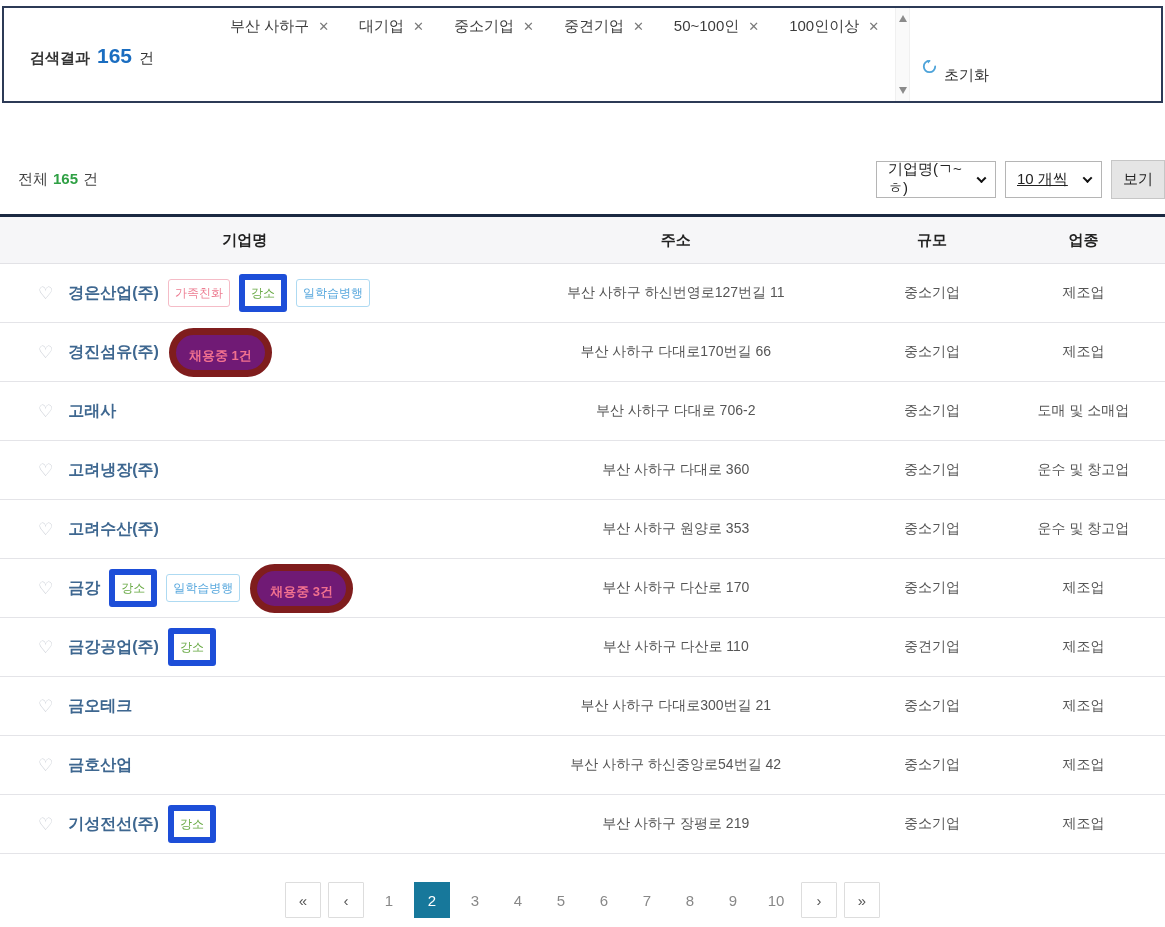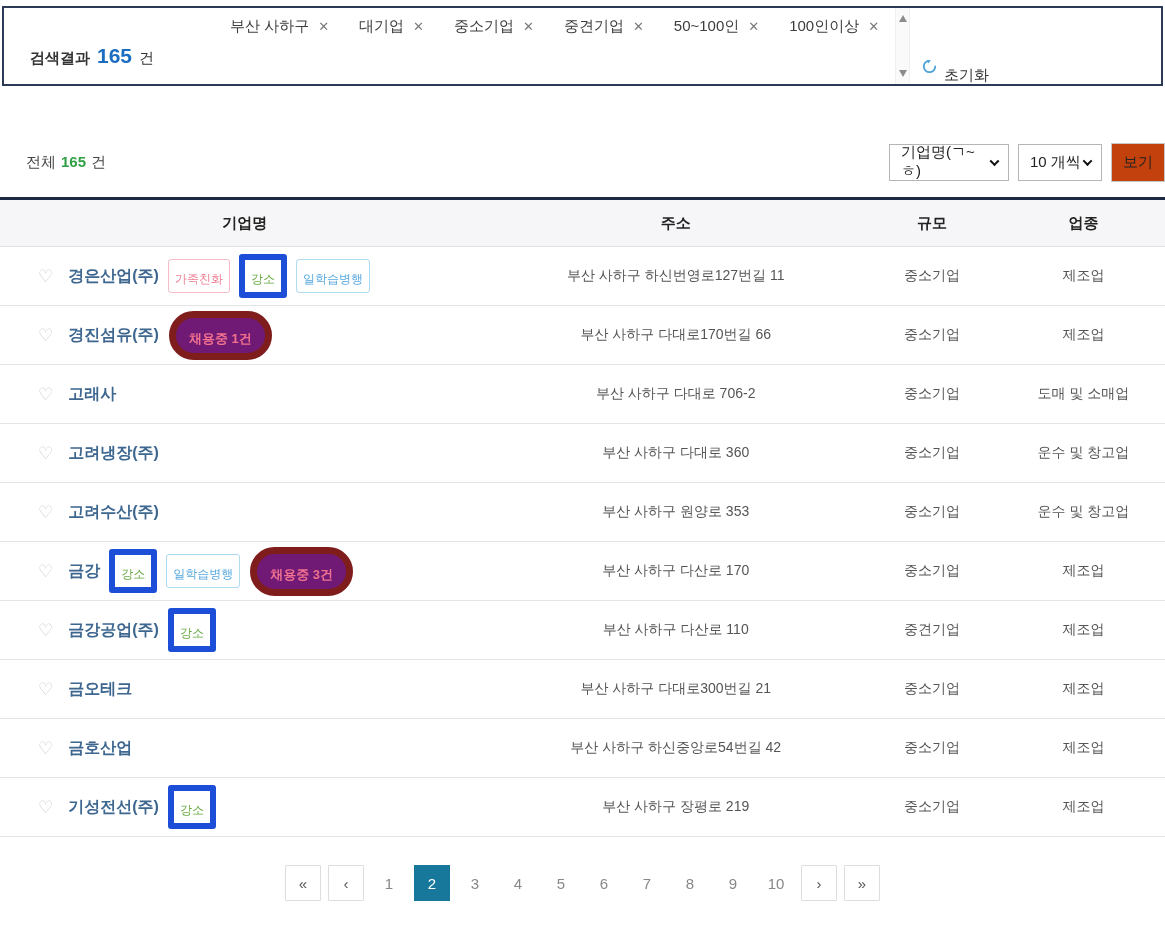--- a/index.html
+++ b/index.html
@@ -1,60 +1,60 @@
 <!DOCTYPE html>
 <html><head>
 <meta charset="utf-8">
 <style>
   * { margin:0; padding:0; box-sizing:border-box; }
   html,body { width:1165px; height:927px; background:#fff; font-family:"Liberation Sans","DejaVu Sans",sans-serif; color:#333; overflow:hidden; }
 
   
-  .search-panel { position:relative; margin:6px 2px 0; height:80px; border:2px solid #2c3a56; background:#fff; }
+  .search-panel { position:relative; margin:6px 2px 0; height:97px; border:2px solid #2c3a56; background:#fff; }
   .filter-tags { position:absolute; left:226px; top:9px; display:flex; align-items:center; gap:30px; white-space:nowrap; }
   .filter-tag { display:flex; align-items:center; gap:9px; font-size:15px; color:#3c3c3c; }
   .tag-close { font-size:13px; color:#7a7a7a; cursor:pointer; line-height:1; }
   .result-line { position:absolute; left:26px; top:36px; display:flex; align-items:baseline; gap:7px; }
   .result-label { font-size:15px; font-weight:bold; color:#333; }
   .result-count { font-size:21px; font-weight:bold; color:#1a6dc0; }
   .result-unit { font-size:15px; color:#333; }
   .panel-scrollbar { position:absolute; left:891px; top:0; width:15px; height:100%; background:#fafafa; border-left:1px solid #f0f0f0; border-right:1px solid #f0f0f0; }
   .sb-arrow-up, .sb-arrow-down { position:absolute; left:3px; width:0; height:0; border-left:4.5px solid transparent; border-right:4.5px solid transparent; }
   .sb-arrow-up { top:7px; border-bottom:7px solid #8b8b8b; }
   .sb-arrow-down { bottom:7px; border-top:7px solid #8b8b8b; }
   .reset-group { position:absolute; right:172px; top:44px; display:flex; align-items:center; gap:6px; cursor:pointer; }
   .reset-label { font-size:15px; color:#333;margin-top:14px; }
   .search-button { position:absolute; right:6px; top:20px; width:106px; height:62px; background:#3e4d6b; color:#fff; font-size:20px; font-weight:bold; border:none; border-radius:5px; cursor:pointer; font-family:inherit; }
 
   
-  .list-controls { margin:57px 0 0; height:38px; display:flex; align-items:center; padding-left:26px; }
+  .list-controls { margin:57px 0 0; height:38px; display:flex; align-items:center; padding-left:18px; }
   .total-line { display:flex; align-items:baseline; gap:5px; }
   .total-label { font-size:15px; color:#444; }
   .total-count { font-size:15px; font-weight:bold; color:#2fa044; }
   .total-unit { font-size:15px; color:#444; }
   .controls-right { margin-left:auto; display:flex; align-items:center; gap:9px; }
   .select-box { height:37px; border:1px solid #b5b5b5; background:#fff; display:flex; align-items:center; justify-content:space-between; padding:0 10px 0 11px; font-size:15px; color:#222; cursor:pointer; }
   .select-sort { width:120px; }
-  .select-size { width:84px; }
+  .select-size { width:97px;text-decoration:underline; }
   .chevron-down { width:7px; height:7px; border-right:2px solid #111; border-bottom:2px solid #111; transform:rotate(45deg) translate(-1px,-1px); }
-  .view-button { width:54px; height:39px; border:1px solid #c6c6c6; background:#c2410c; font-size:15px; color:#222; cursor:pointer; font-family:inherit; }
+  .view-button { width:54px; height:39px; border:1px solid #c6c6c6; background:#e5e5e5; font-size:15px; color:#222; cursor:pointer; font-family:inherit; }
 
   
   table.company-table { width:100%; border-collapse:collapse; margin-top:16px; border-top:3px solid #1b2942; }
   .company-table thead th { height:48px; background:#f6f6f8; font-size:15px; font-weight:bold; color:#222; border-bottom:1px solid #e2e2e6; text-align:center; }
   th.col-name { width:42%; }
   th.col-addr { width:32%; }
   th.col-size { width:12%; }
   th.col-industry { width:14%; }
   .company-table tbody td { height:59px; border-bottom:1px solid #e4e4e8; font-size:14px; color:#555; text-align:center; vertical-align:middle; }
   td.cell-name { text-align:left; padding-left:38px; }
   .name-wrap { display:flex; align-items:center; }
   .heart-icon { font-size:17px; color:#c9cdd5; cursor:pointer; line-height:1; }
   .company-name { margin-left:15px; font-size:16px; font-weight:bold; color:#3e6790; cursor:pointer; white-space:nowrap; }
-  .badge { margin-left:9px; font-size:12px; padding:11px 6px 4px; border-radius:3px; background:#fff; white-space:nowrap; }
+  .badge { margin-left:9px; font-size:12px; padding:5px 6px 4px; border-radius:3px; background:#fff; white-space:nowrap; }
   .badge.pink  { color:#ed7d92; border:1px solid #f5bcc7; }
   .badge.green { color:#6aaa46; border:6px solid #1d4ed8; }
   .badge.blue  { color:#56a7dd; border:1px solid #aedaf2; }
   .recruit-badge { margin-left:10px; font-size:13px; font-weight:bold; color:#f1718f; border:7px solid #7f1d1d; border-radius:999px; padding:12px 13px 5px; background:#701a75; white-space:nowrap; cursor:pointer; }
 
   
   .pagination { margin-top:28px; display:flex; align-items:center; justify-content:center; gap:7px; }
   .page-btn { width:36px; height:36px; border:1px solid #ddd; background:#fff; color:#555; font-size:15px; display:flex; align-items:center; justify-content:center; cursor:pointer; border-radius:1px; }
   .page-num { width:36px; height:36px; display:flex; align-items:center; justify-content:center; font-size:15px; color:#888; cursor:pointer; }
   .page-num.active { background:#17789b; color:#fff; }

